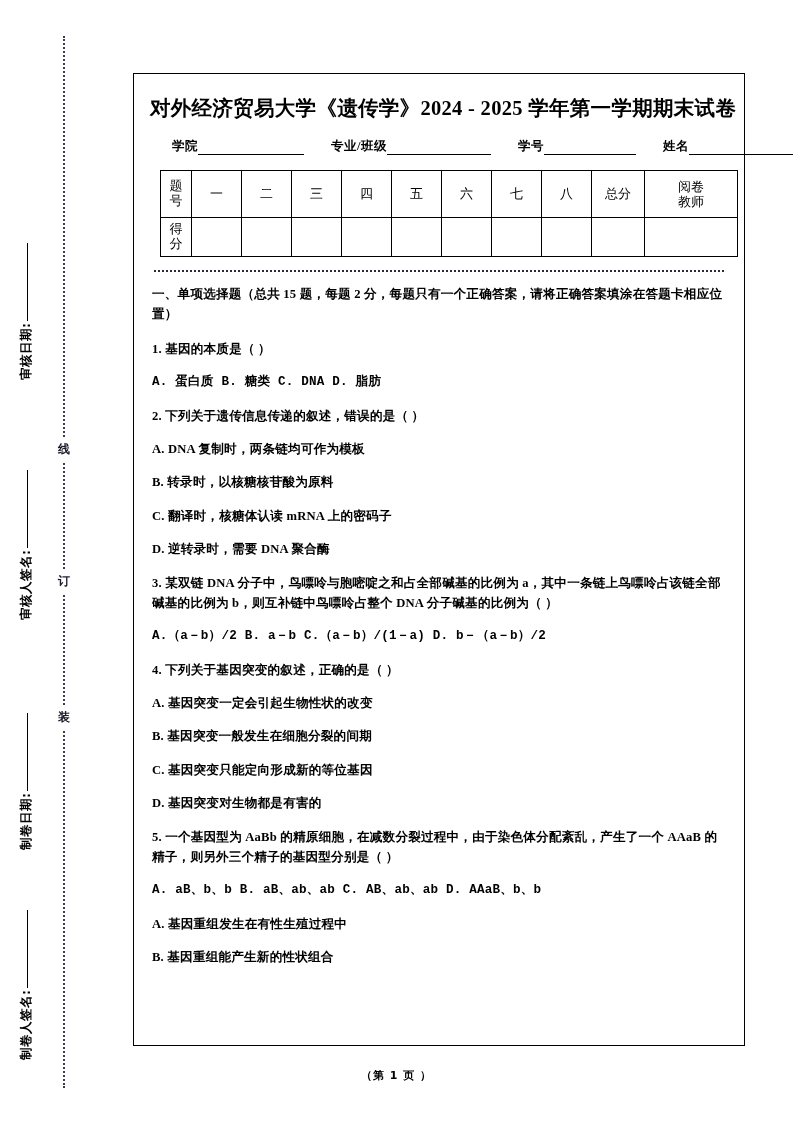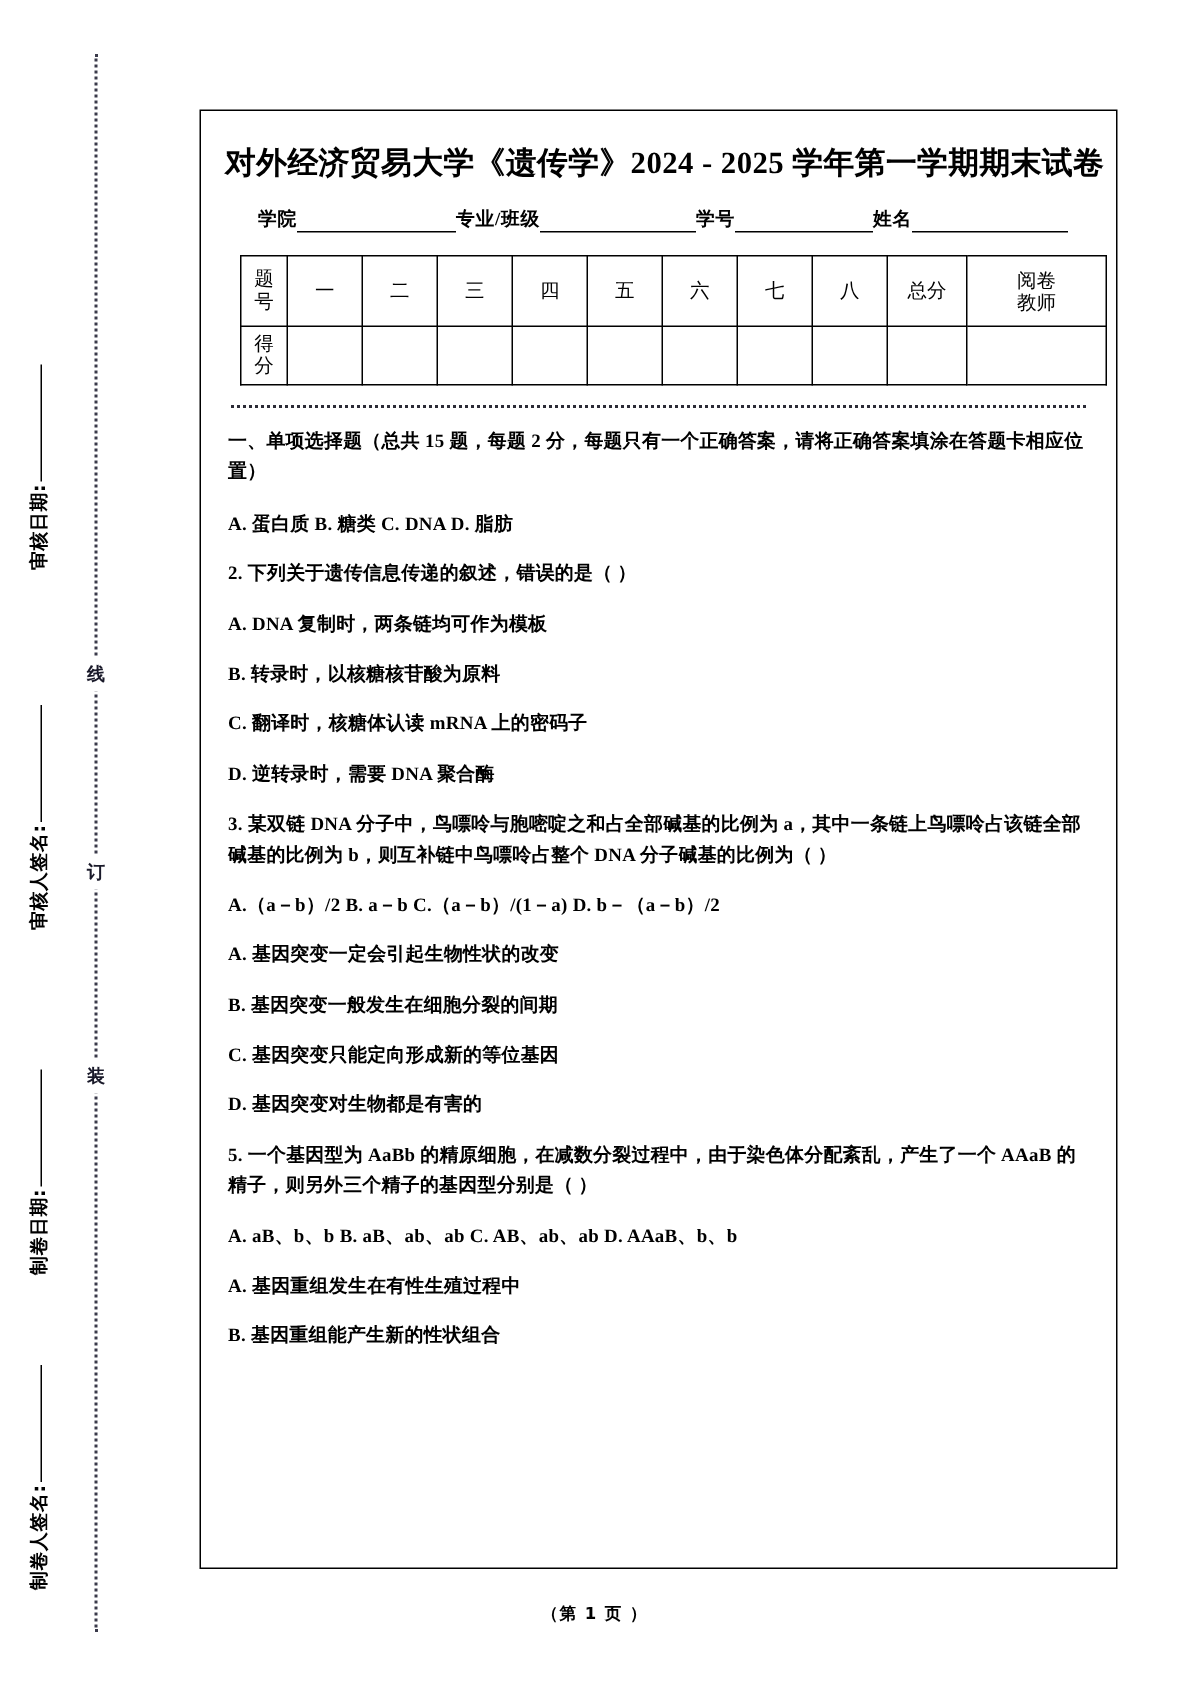--- a/index.html
+++ b/index.html
@@ -90,20 +90,21 @@
 
   
   #info-line {
     margin: 16px 0 0 0;
     padding: 0 6px 0 22px;
     display: flex;
     align-items: center;
     font-size: 12.5px;
     font-weight: bold;
     font-family: Liberation Serif, serif;
+    gap: 27px;
   }
   .info-field { display: flex; align-items: flex-end; }
   .info-label { white-space: nowrap; letter-spacing: 0.5px; }
   .info-blank {
     border-bottom: 1.1px solid #000;
     height: 13px;
   }
   .b1 { width: 106px; }
   .b2 { width: 104px; }
   .b3 { width: 92px; }
@@ -163,20 +164,21 @@
     margin: 0 0 13px 0;
     line-height: 1.62;
   }
   .q-opt {
     margin: 12px 0 13px 0;
     line-height: 1.62;
   }
   .q-opt-row {
     margin: 0 0 13px 0;
     line-height: 1.62;
+    font-family: Liberation Mono, monospace;
   }
 
   
   #page-footer {
     position: absolute;
     left: 0;
     top: 1068px;
     width: 793px;
     text-align: center;
     font-family: "DejaVu Sans", sans-serif;
@@ -272,31 +274,33 @@
     </tbody>
       </table>
   </div>
 
   <div id="dotted-sep"></div>
 
   <div id="paper-body">
 
     <div class="section-head">一、单项选择题（总共 15 题，每题 2 分，每题只有一个正确答案，请将正确答案填涂在答题卡相应位置）</div>
 
+    <div class="q-stem">1. 基因的本质是（  ）</div>
     <div class="q-opt-row">A. 蛋白质  B. 糖类  C. DNA  D. 脂肪</div>
 
     <div class="q-stem">2. 下列关于遗传信息传递的叙述，错误的是（  ）</div>
     <div class="q-opt">A. DNA 复制时，两条链均可作为模板</div>
     <div class="q-opt">B. 转录时，以核糖核苷酸为原料</div>
     <div class="q-opt">C. 翻译时，核糖体认读 mRNA 上的密码子</div>
     <div class="q-opt">D. 逆转录时，需要 DNA 聚合酶</div>
 
     <div class="q-stem">3. 某双链 DNA 分子中，鸟嘌呤与胞嘧啶之和占全部碱基的比例为 a，其中一条链上鸟嘌呤占该链全部碱基的比例为 b，则互补链中鸟嘌呤占整个 DNA 分子碱基的比例为（  ）</div>
     <div class="q-opt-row">A.（a－b）/2  B. a－b  C.（a－b）/(1－a)  D. b－（a－b）/2</div>
 
+    <div class="q-stem">4. 下列关于基因突变的叙述，正确的是（  ）</div>
     <div class="q-opt">A. 基因突变一定会引起生物性状的改变</div>
     <div class="q-opt">B. 基因突变一般发生在细胞分裂的间期</div>
     <div class="q-opt">C. 基因突变只能定向形成新的等位基因</div>
     <div class="q-opt">D. 基因突变对生物都是有害的</div>
 
     <div class="q-stem">5. 一个基因型为 AaBb 的精原细胞，在减数分裂过程中，由于染色体分配紊乱，产生了一个 AAaB 的精子，则另外三个精子的基因型分别是（  ）</div>
     <div class="q-opt-row">A. aB、b、b  B. aB、ab、ab  C. AB、ab、ab  D. AAaB、b、b</div>
 
     <div class="q-opt">A. 基因重组发生在有性生殖过程中</div>
     <div class="q-opt">B. 基因重组能产生新的性状组合</div>

